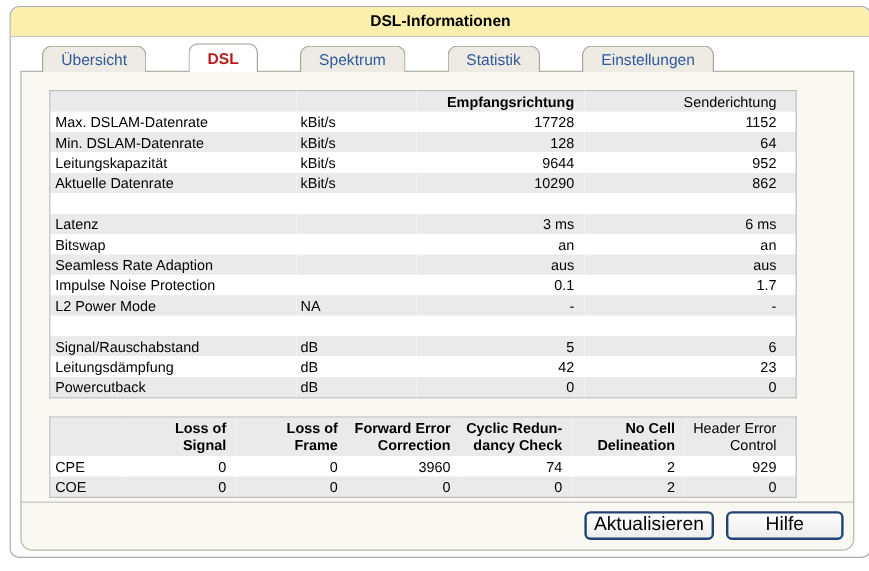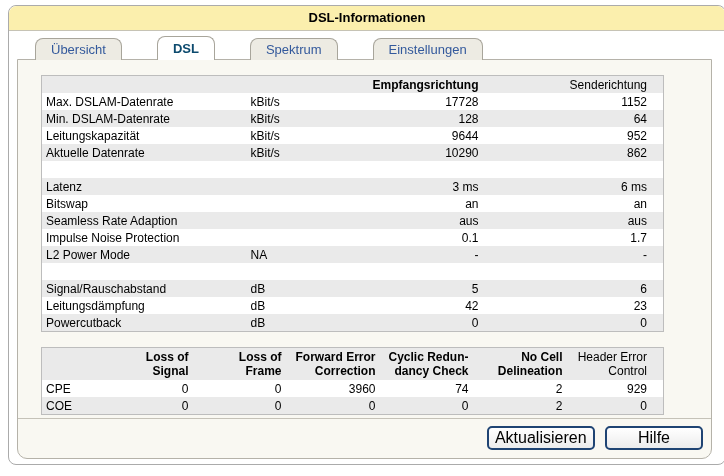--- a/index.html
+++ b/index.html
@@ -44,21 +44,21 @@
     border-bottom: none;
     border-radius: 8px 8px 0 0;
     color: #33599c;
     font-size: 13px;
     cursor: pointer;
     white-space: nowrap;
   }
   .tab.active {
     height: 23px; line-height: 23px;
     background: #ffffff;
-    color: #0c4a6e;
+    color: #b91c1c;
     font-weight: bold;
   }
   .panel {
     position: relative;
     margin: 0 13px 0 8px;
     background: #f9f8f2;
     border: 1px solid #b5b2a9;
     border-radius: 0 0 10px 10px;
     height: 398px;
   }
@@ -118,20 +118,21 @@
 <body>
 
 <div class="window">
 
   <div class="titlebar">DSL-Informationen</div>
 
   <div class="tabs">
     <div class="tab">Übersicht</div>
     <div class="tab active">DSL</div>
     <div class="tab">Spektrum</div>
+    <div class="tab">Statistik</div>
     <div class="tab">Einstellungen</div>
   </div>
 
   <div class="panel">
     <div class="panel-content">
 
       <table class="datatable">
         <colgroup>
             <col style="width:205px">
             <col style="width:100px">

